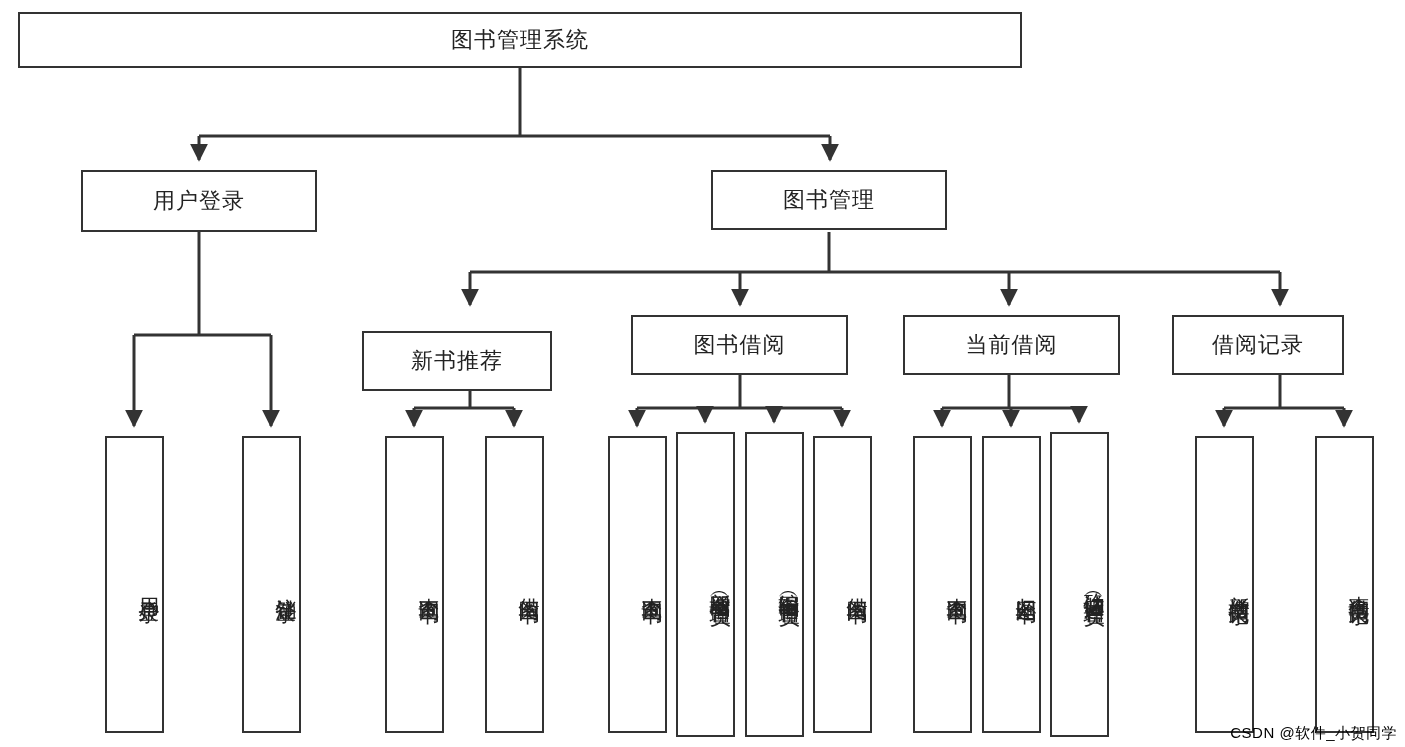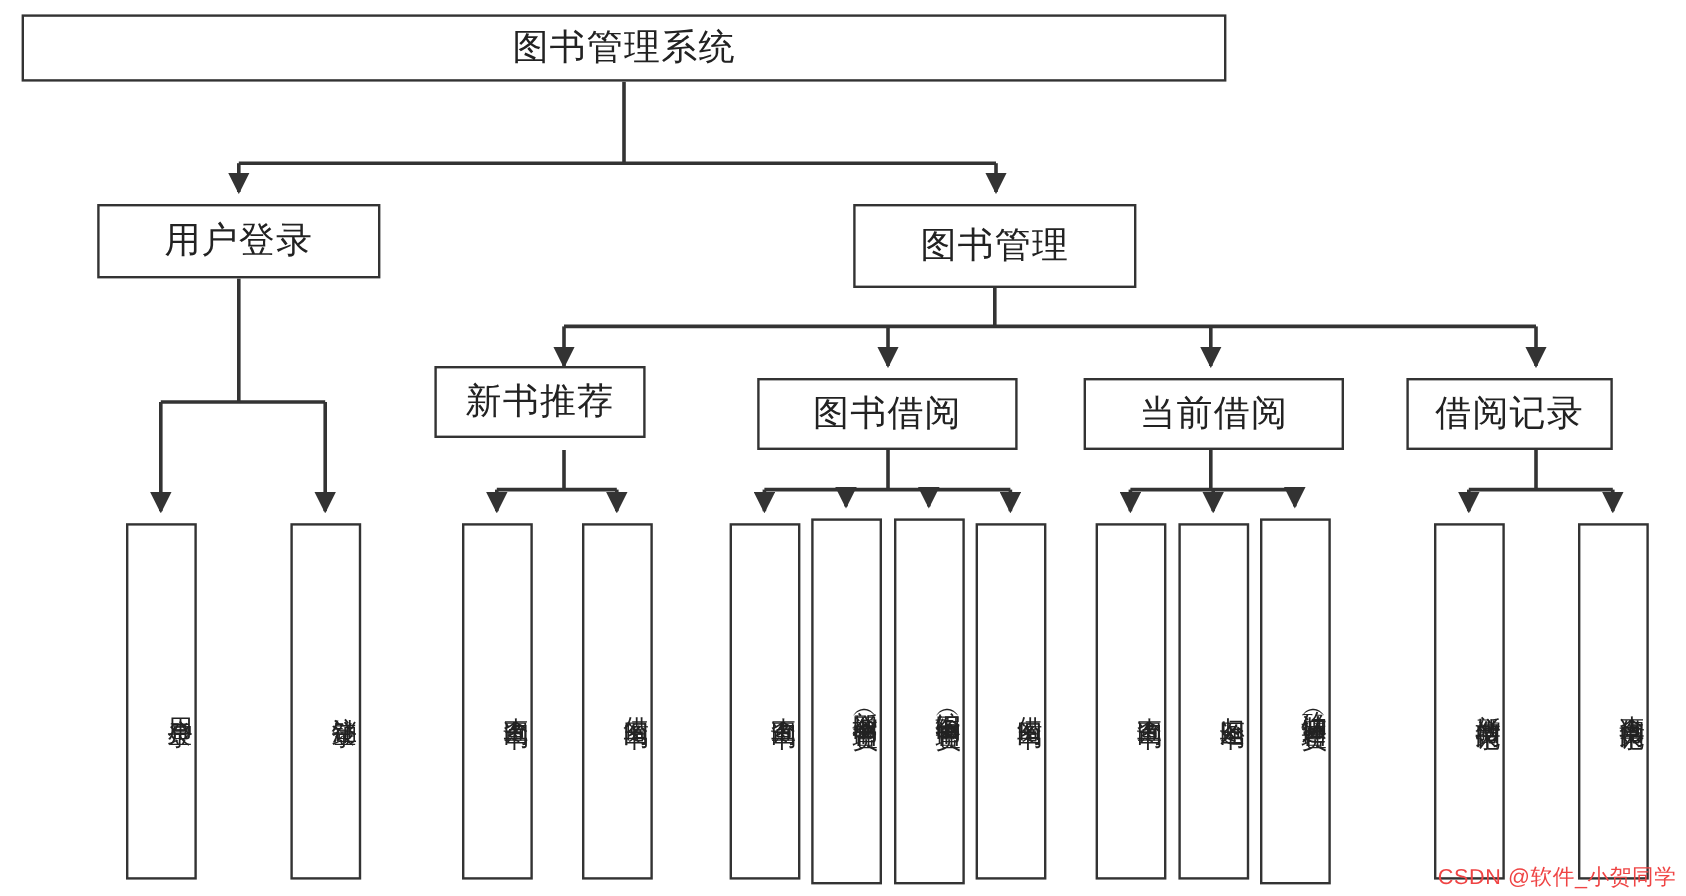--- a/index.html
+++ b/index.html
@@ -30,21 +30,21 @@
     box-sizing: border-box;
     border: 2px solid #333333;
     background: #ffffff;
     display: flex;
     align-items: center;
     justify-content: center;
     color: #222222;
     text-align: center;
   }
   .node.horiz {
-    font-size: 30px;
+    font-size: 22px;
     letter-spacing: 1px;
     line-height: 1.2;
   }
   .node.vert {
     writing-mode: vertical-rl;
     text-orientation: upright;
     font-size: 21px;
     line-height: 1.25;
     letter-spacing: 2px;
     padding-top: 6px;
@@ -54,22 +54,22 @@
   }
   .node.vert .vlabel {
     writing-mode: vertical-rl;
     text-orientation: upright;
     display: block;
   }
   .watermark {
     position: absolute;
     right: 8px;
     bottom: 4px;
-    font-size: 18px;
-    color: #ef4444;
+    font-size: 15px;
+    color: #000000;
     letter-spacing: 0.5px;
     white-space: nowrap;
   }
 </style>
 </head>
 <body>
 
 <div id="stage">
 
   <svg id="edges" viewBox="0 0 1405 747" width="1405" height="747">
@@ -122,25 +122,25 @@
     </g>
   </svg>
 
   <div class="node horiz" style="left:18px; top:12px; width:1004px; height:56px;">
     <span>图书管理系统</span>
   </div>
 
   <div class="node horiz" style="left:81px; top:170px; width:236px; height:62px;">
     <span>用户登录</span>
   </div>
-  <div class="node horiz" style="left:711px; top:170px; width:236px; height:70px;">
+  <div class="node horiz" style="left:711px; top:170px; width:236px; height:60px;">
     <span>图书管理</span>
   </div>
 
-  <div class="node horiz" style="left:362px; top:305px; width:176px; height:60px;">
+  <div class="node horiz" style="left:362px; top:331px; width:190px; height:60px;">
     <span>新书推荐</span>
   </div>
   <div class="node horiz" style="left:631px; top:315px; width:217px; height:60px;">
     <span>图书借阅</span>
   </div>
   <div class="node horiz" style="left:903px; top:315px; width:217px; height:60px;">
     <span>当前借阅</span>
   </div>
   <div class="node horiz" style="left:1172px; top:315px; width:172px; height:60px;">
     <span>借阅记录</span>

